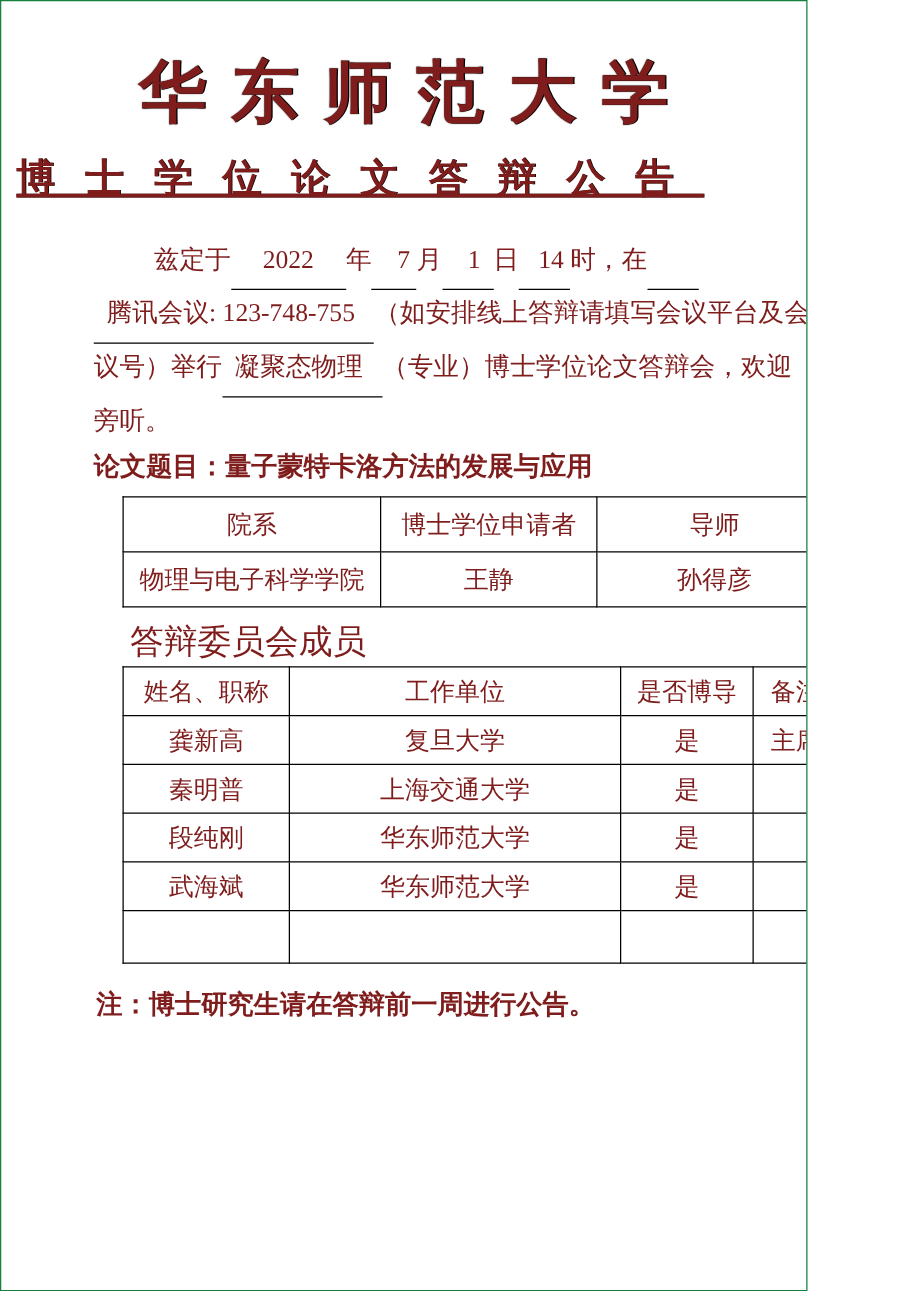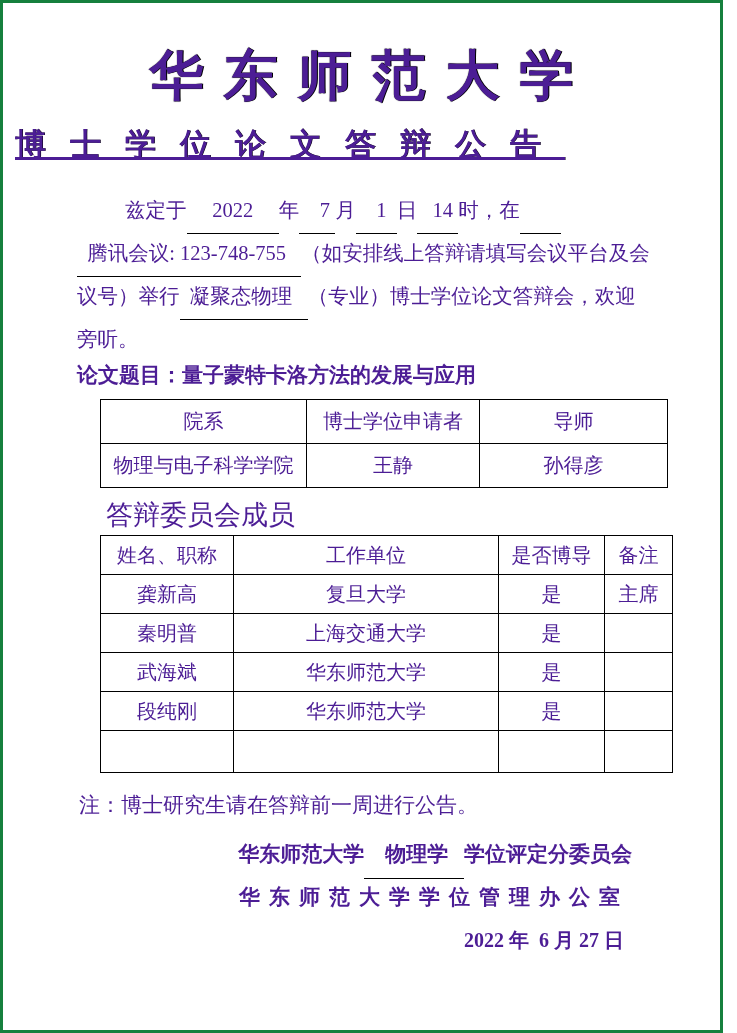--- a/index.html
+++ b/index.html
@@ -1,22 +1,22 @@
 <!DOCTYPE html>
 <html><head>
 <meta charset="utf-8">
 <style>
   html,body{margin:0;padding:0;background:#ffffff;}
   .page{
     position:relative;
-    width:723px;height:1033px;
+    width:646px;height:1033px;
     box-sizing:border-box;
-    border:3px solid #15803d;
+    border:1px solid #15803d;
     background:#ffffff;
-    color:#4c1d95;
+    color:#7f1d1d;
     font-family:"Liberation Serif","DejaVu Serif",serif;
     overflow:hidden;
   }
   .title{
     margin-top:40px;
     text-align:center;
     font-size:54px;
     line-height:66px;
     font-weight:bold;
     letter-spacing:20px;
@@ -50,21 +50,21 @@
   .t1 .c1{width:168px;}
   .t1 .c2{width:183px;}
   .clabel{margin:12px 0 0 29px;font-size:27px;line-height:30px;}
   .t2{margin-top:5px;}
   .t2 td{height:38px;}
   .t2 tr.empty td{height:41px;}
   .t2 .c0{width:128px;}
   .t2 .c1{width:260px;}
   .t2 .c2{width:101px;}
   .t2 .c3{width:63px;}
-  .note{margin-top:17px;margin-left:2px;font-size:21px;line-height:30px;font-weight:normal;}
+  .note{margin-top:17px;margin-left:2px;font-size:21px;line-height:30px;font-weight:bold;}
   .footer{margin-top:13px;text-align:right;font-weight:bold;}
   .fline1{font-size:21px;line-height:43px;white-space:pre;}
   .fline2{font-size:21px;line-height:43px;letter-spacing:9px;margin-right:3px;white-space:nowrap;}
   .fline3{font-size:20px;line-height:43px;margin-right:8px;white-space:pre;}
 </style>
 </head>
 <body>
 
 <div class="page">
 
@@ -113,42 +113,37 @@
         <td class="c2">是</td>
         <td class="c3">主席</td>
       </tr>
       <tr>
         <td class="c0">秦明普</td>
         <td class="c1">上海交通大学</td>
         <td class="c2">是</td>
         <td class="c3"></td>
       </tr>
       <tr>
-        <td class="c0">武海斌</td>
+        <td class="c0">段纯刚</td>
         <td class="c1">华东师范大学</td>
         <td class="c2">是</td>
         <td class="c3"></td>
       </tr>
       <tr>
-        <td class="c0">段纯刚</td>
+        <td class="c0">武海斌</td>
         <td class="c1">华东师范大学</td>
         <td class="c2">是</td>
         <td class="c3"></td>
       </tr>
       <tr class="empty">
         <td class="c0"></td>
         <td class="c1"></td>
         <td class="c2"></td>
         <td class="c3"></td>
       </tr>
     </tbody>
       </table>
 
     <div class="note">注：博士研究生请在答辩前一周进行公告。</div>
 
-    <div class="footer">
-      <div class="fline1"><span>华东师范大学</span><span class="u">    物理学   </span><span>学位评定分委员会</span></div>
-      <div class="fline2">华东师范大学学位管理办公室</div>
-      <div class="fline3">2022 年  6 月 27 日</div>
-    </div>
 
   </div>
 </div>
 
 </body></html>

